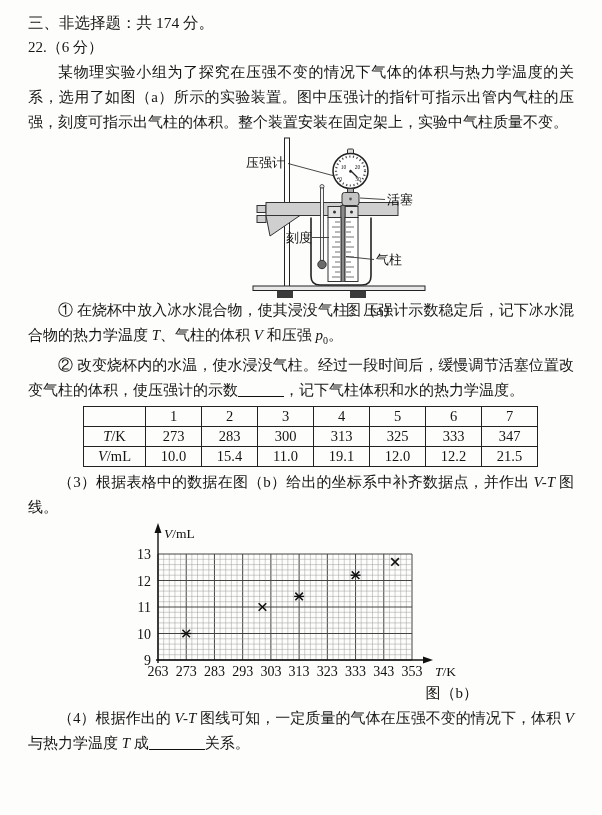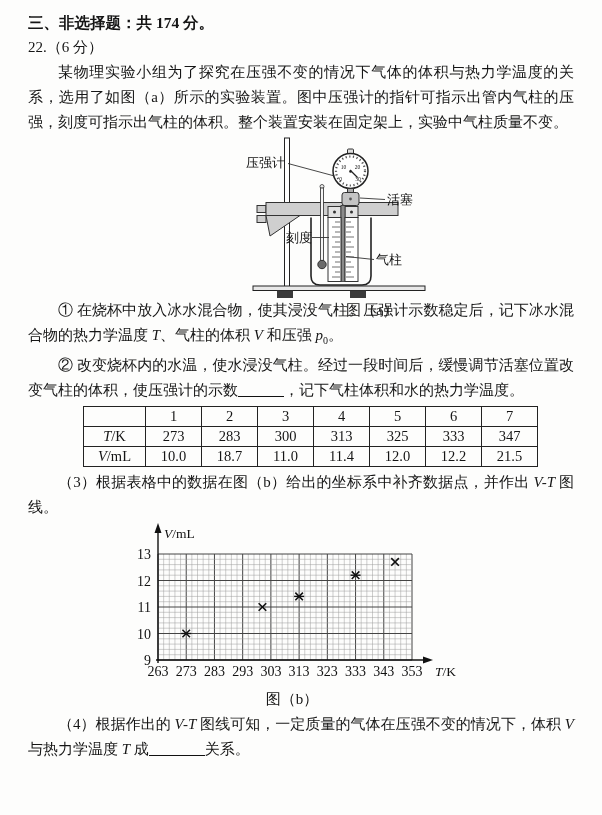--- a/index.html
+++ b/index.html
@@ -2,38 +2,38 @@
 <html><head>
 <meta charset="utf-8">
 <style>
   html,body{margin:0;padding:0;background:#fff;}
   .page{
     width:602px;height:815px;box-sizing:border-box;
     padding:10px 28px 0 28px;overflow:hidden;background:#fdfdfc;
     font-family:"Liberation Serif","DejaVu Serif",serif;
     color:#151515;font-size:15px;line-height:25px;
   }
-  .hdr{font-weight:bold;font-size:15.5px;}
+  .hdr{font-weight:normal;font-size:15.5px;}
   p.blk{margin:0;text-indent:2em;text-align:justify;}
   .varit{font-style:italic;font-family:"Liberation Serif","DejaVu Serif",serif;}
   sub{font-size:10px;}
   .blank{display:inline-block;border-bottom:1.2px solid #111;height:15px;vertical-align:-2px;}
   .b46{width:46px}.b56{width:56px}
   .cap-line{position:relative;margin:0;}
   .figa-cap{position:absolute;left:288px;top:0;}
   table.data{border-collapse:collapse;margin:3px 0 3px 55px;font-size:14.5px;line-height:19px;}
   table.data td{border:1.2px solid #222;width:55px;height:19px;text-align:center;padding:0;}
   table.data td.c0{width:61px;}
   svg{display:block;}
   svg text{font-family:"Liberation Serif","DejaVu Serif",serif;fill:#111;}
   .lbl{font-size:13px;}
   .dial{font-size:5.5px;text-anchor:middle;}
   .figa{margin-left:210px;}
   .chart{margin-left:78px;}
-  .chart-cap{width:372px;margin-left:78px;text-align:center;margin-top:7px;}
+  .chart-cap{width:372px;margin-left:78px;text-align:right;margin-top:1px;}
 </style>
 </head>
 <body>
 
 <div class="page">
 
   <div class="hdr">三、非选择题：共 174 分。</div>
   <div>22.（6 分）</div>
   <p class="blk">某物理实验小组为了探究在压强不变的情况下气体的体积与热力学温度的关系，选用了如图（a）所示的实验装置。图中压强计的指针可指示出管内气柱的压强，刻度可指示出气柱的体积。整个装置安装在固定架上，实验中气柱质量不变。</p>
 
@@ -123,23 +123,23 @@
           <td>283</td>
           <td>300</td>
           <td>313</td>
           <td>325</td>
           <td>333</td>
           <td>347</td>
         </tr>
         <tr>
           <td class="c0"><i class="varit">V</i>/mL</td>
           <td>10.0</td>
-          <td>18.7</td>
+          <td>15.4</td>
           <td>11.0</td>
-          <td>11.4</td>
+          <td>19.1</td>
           <td>12.0</td>
           <td>12.2</td>
           <td>21.5</td>
         </tr>
       </tbody>
     </table>
 
   <p class="blk"><span>（3）根据表格中的数据在图（b）给出的坐标系中补齐数据点，并作出 </span><span class="varit">V-T</span><span> 图线。</span></p>
 
   <svg class="chart" width="372" height="160" viewBox="108 563 372 160">

